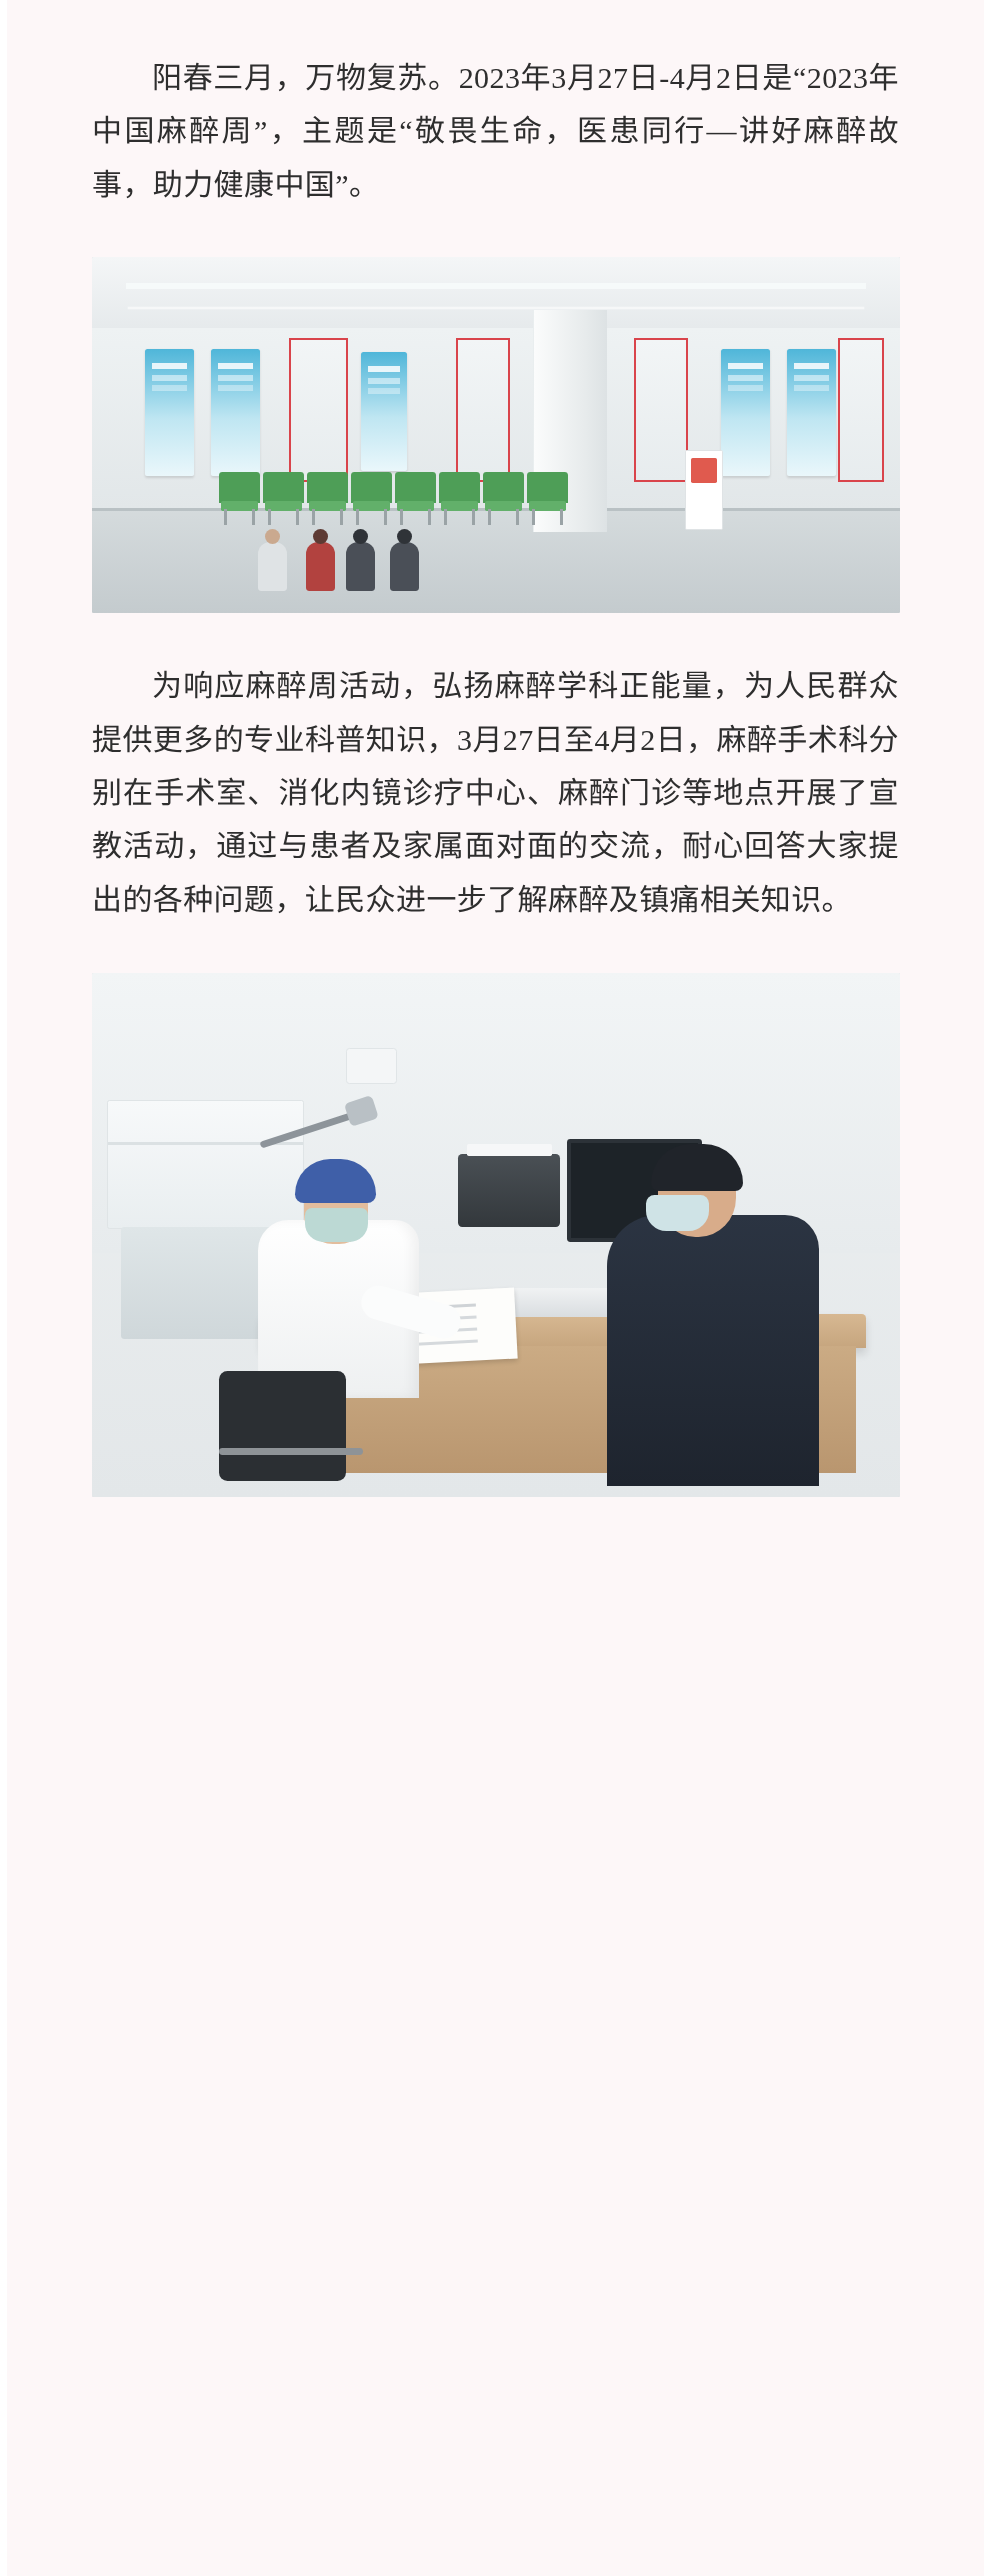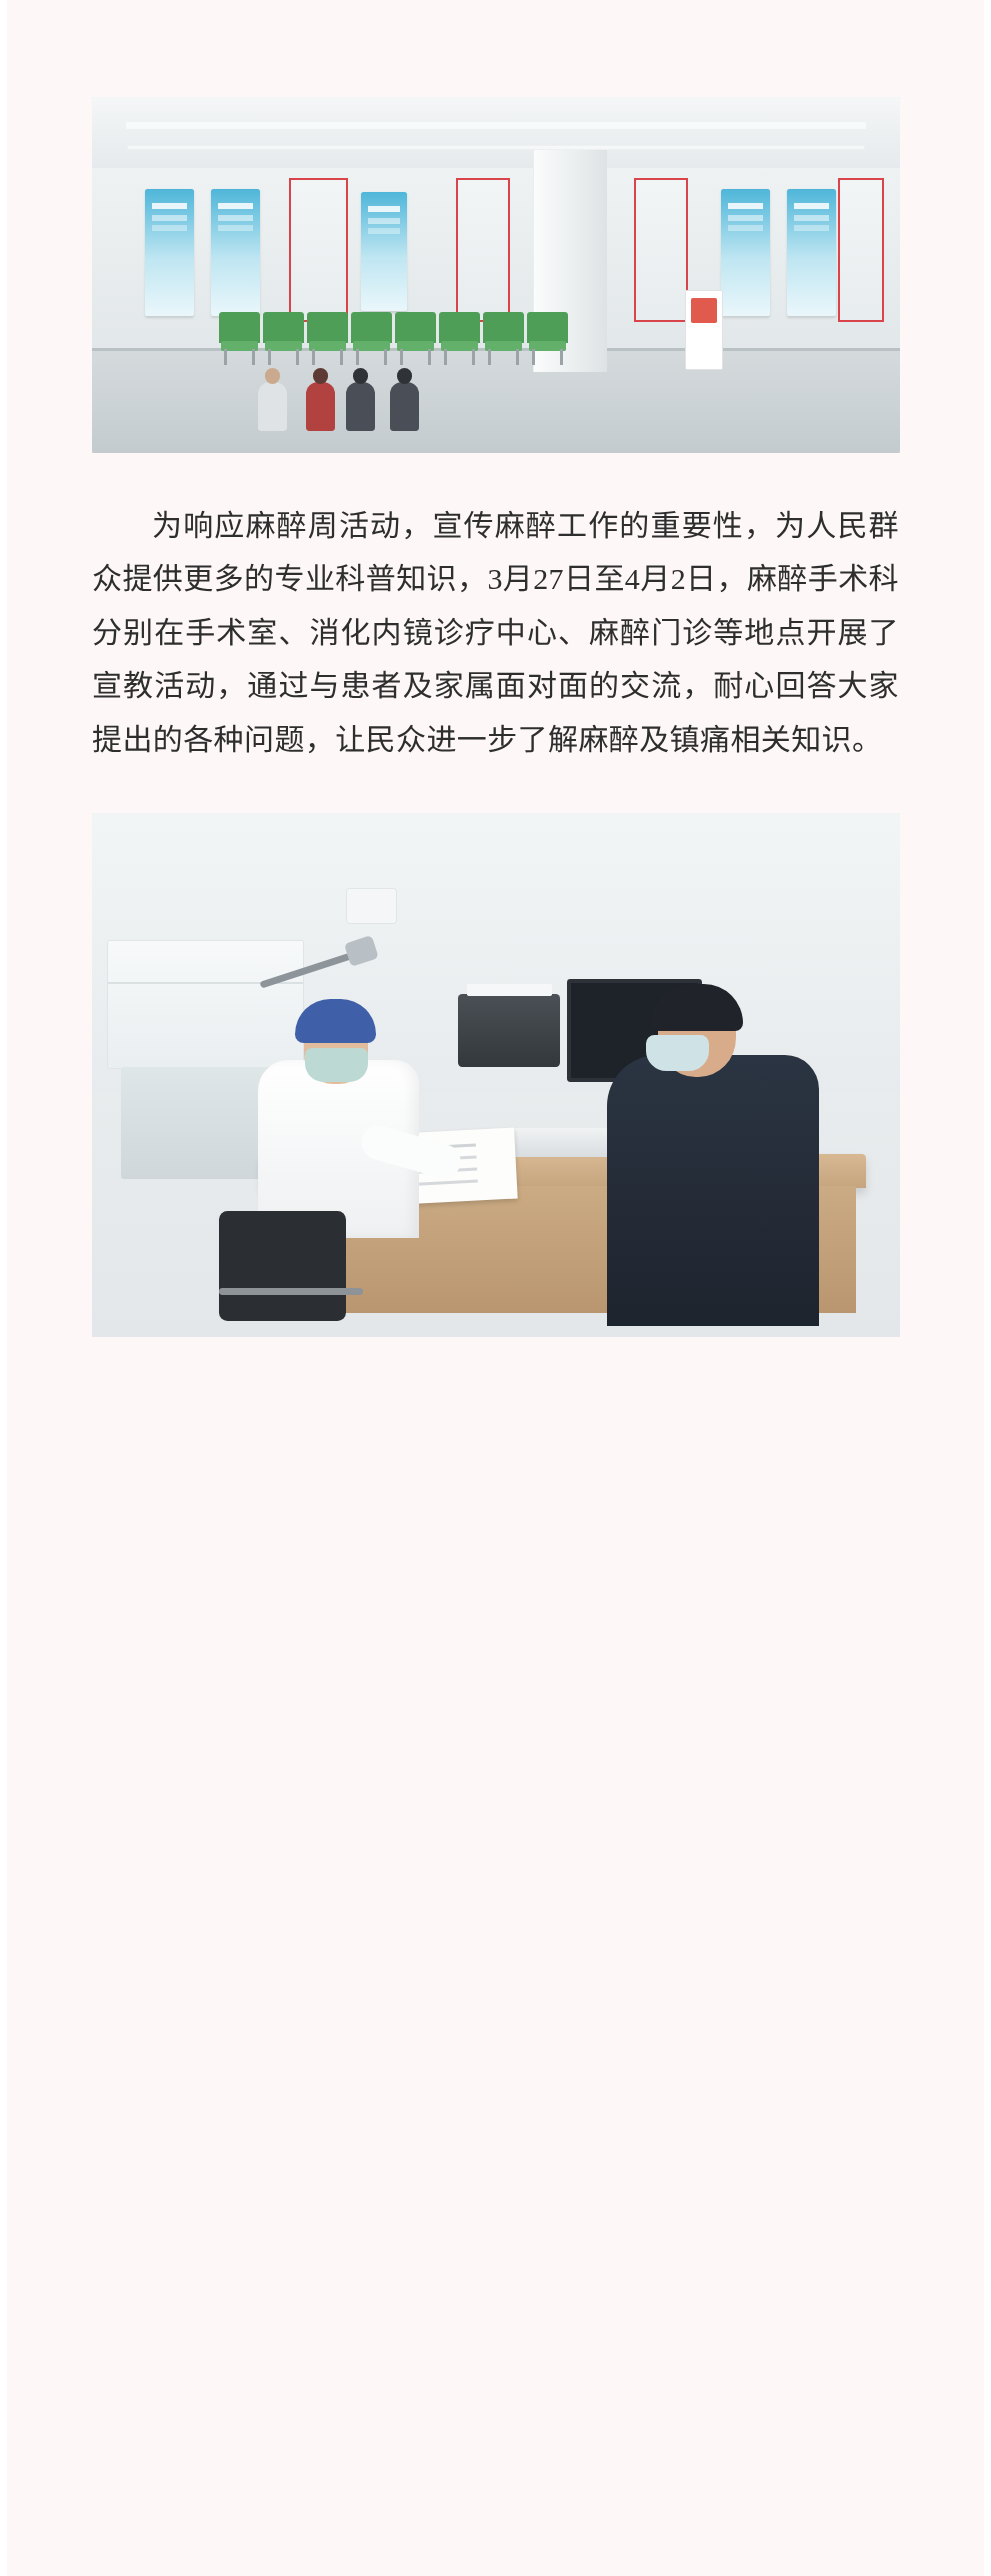--- a/index.html
+++ b/index.html
@@ -298,20 +298,21 @@
 </style>
 </head>
 <body>
 
 <div class="page">
   <div class="rail rail-left"></div>
   <div class="rail rail-right"></div>
 
   <div class="content">
 
+    <p class="para">阳春三月，万物复苏。2023年3月27日-4月2日是“2023年中国麻醉周”，主题是“敬畏生命，医患同行—讲好麻醉故事，助力健康中国”。</p>
 
     <div class="figure fig1">
       <div class="hall">
         <div class="ceiling"></div>
         <div class="wall"></div>
         <div class="floor"></div>
 
         <div class="banner b1"></div>
         <div class="banner b2"></div>
         <div class="doorway d1"></div>
@@ -377,21 +378,21 @@
         <div class="person white" style="left:166px"></div>
         <div class="person red" style="left:214px"></div>
         <div class="person" style="left:254px"></div>
         <div class="person" style="left:298px"></div>
         <div class="poster-stand"></div>
       </div>
     </div>
 
     <div class="block-gap"></div>
 
-    <p class="para">为响应麻醉周活动，宣传麻醉工作的重要性，为人民群众提供更多的专业科普知识，3月27日至4月2日，麻醉手术科分别在手术室、消化内镜诊疗中心、麻醉门诊等地点开展了宣教活动，通过与患者及家属面对面的交流，耐心回答大家提出的各种问题，让民众进一步了解麻醉及镇痛相关知识。</p>
+    <p class="para">为响应麻醉周活动，弘扬麻醉学科正能量，为人民群众提供更多的专业科普知识，3月27日至4月2日，麻醉手术科分别在手术室、消化内镜诊疗中心、麻醉门诊等地点开展了宣教活动，通过与患者及家属面对面的交流，耐心回答大家提出的各种问题，让民众进一步了解麻醉及镇痛相关知识。</p>
 
     <div class="figure fig2">
       <div class="clinic">
         <div class="backwall"></div>
         <div class="cabinet"></div>
         <div class="dispenser"></div>
         <div class="sink"></div>
         <div class="lamp"></div>
         <div class="printer"></div>
         <div class="monitor"></div>

